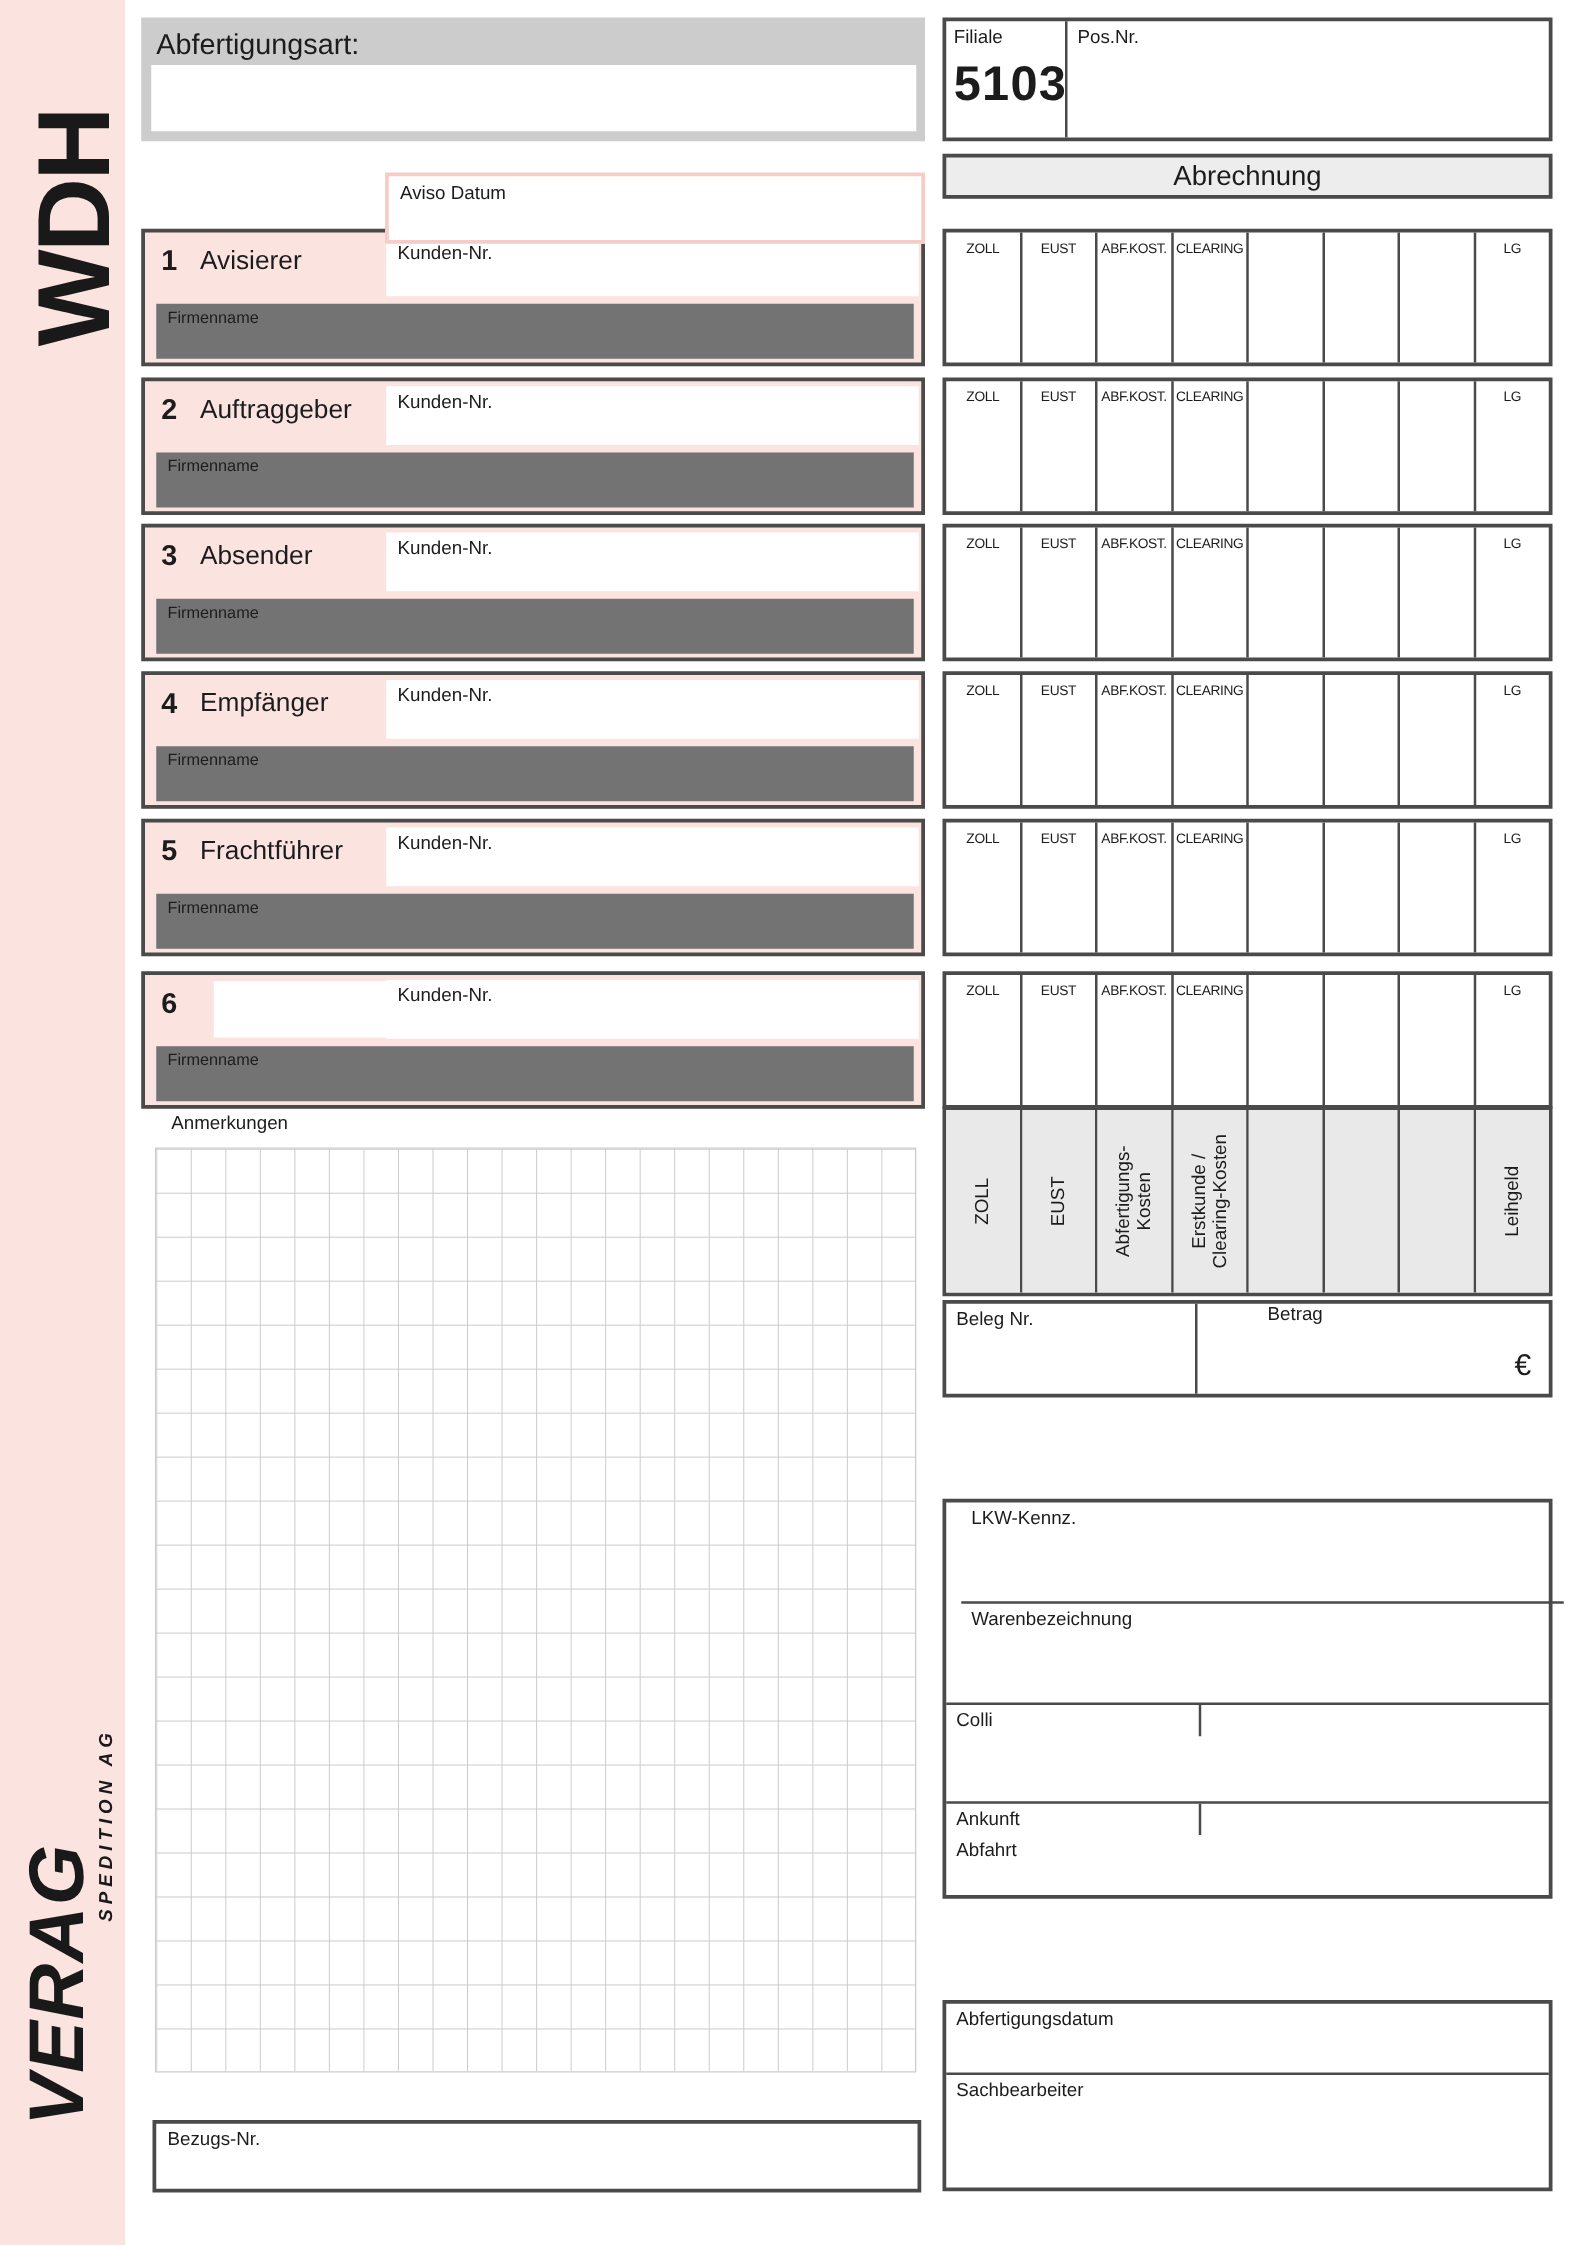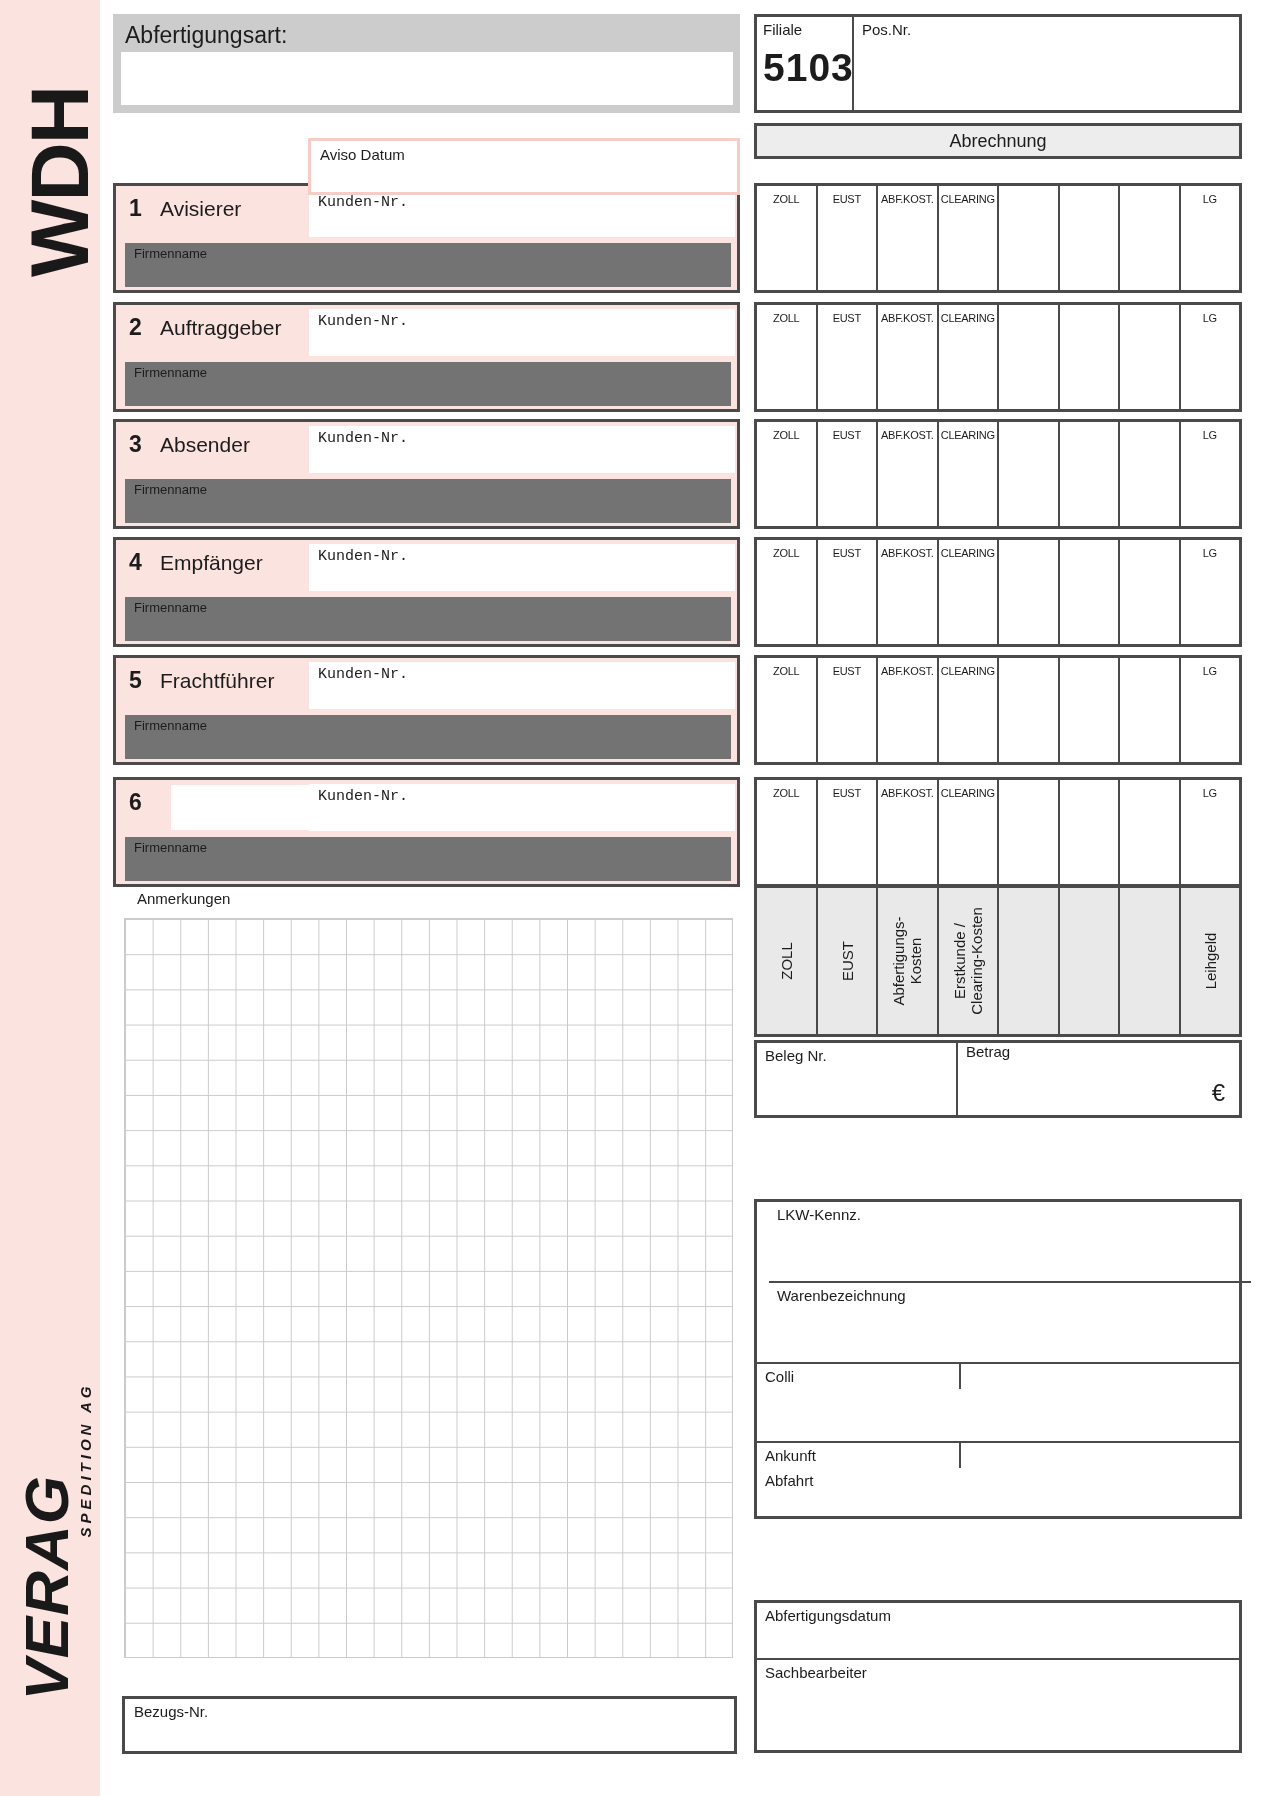--- a/index.html
+++ b/index.html
@@ -41,39 +41,39 @@
   .aviso{left:308px;top:138px;width:432px;height:57px;background:#fff;
        border:3px solid var(--pink-border);z-index:3;padding:5px 9px;font-size:15px;}
 
   
   .section{left:113px;width:627px;height:110px;border:3px solid var(--line);
        background:var(--pink);z-index:1;}
   .sec-num{position:absolute;left:13px;top:9px;font-size:23px;font-weight:bold;}
   .sec-label{position:absolute;left:44px;top:11px;font-size:21px;}
   .sec-blank-box{position:absolute;left:55px;top:5px;width:222px;height:45px;background:#fff;}
   .kunden-box{position:absolute;left:193px;top:4px;width:426px;height:47px;background:#fff;
-       padding:4px 9px;font-size:15px;font-family:Liberation Mono, monospace;}
+       padding:4px 9px;font-size:15px;}
   .firma-box{position:absolute;left:9px;top:57px;width:606px;height:44px;background:#737373;
        padding:3px 9px;font-size:13px;}
 
   
   .abrech-header{left:754px;top:123px;width:488px;height:36px;background:var(--header-gray);
        border:3px solid var(--line);display:flex;align-items:center;justify-content:center;
-       font-size:18px;}
+       font-size:22px;}
   .trow{left:754px;width:488px;height:110px;border:3px solid var(--line);display:flex;background:#fff;}
   .tcell{flex:1;border-right:2px solid var(--line);text-align:center;padding-top:3px;}
   .tcell:last-child{border-right:none;}
   .tcell-label{font-size:11px;letter-spacing:-0.3px;white-space:nowrap;}
   .rot-row{left:754px;top:885px;width:488px;height:152px;border:3px solid var(--line);display:flex;}
   .rot-cell{flex:1;border-right:2px solid var(--line);background:var(--rot-gray);position:relative;}
   .rot-cell:last-child{border-right:none;}
   .rot-text{position:absolute;left:50%;top:50%;transform:translate(-50%,-50%) rotate(-90deg);
        font-size:15px;line-height:17px;text-align:center;white-space:nowrap;}
   .beleg-row{left:754px;top:1040px;width:488px;height:78px;border:3px solid var(--line);
-       display:flex;background:#fff;}
+       display:flex;background:#fff;gap:48px;}
   .beleg-cell{width:201px;border-right:2px solid var(--line);padding:4px 8px;font-size:15px;}
   .betrag-cell{flex:1;padding:0 8px;font-size:15px;position:relative;}
   .euro{position:absolute;right:14px;bottom:8px;font-size:24px;}
 
   
   .anm-label{left:137px;top:890px;font-size:15px;}
   .anm-grid{left:124px;top:918px;width:609px;height:740px;
        border:1px solid var(--grid);
        background-image:linear-gradient(to right,var(--grid) 1px,transparent 1px),
                         linear-gradient(to bottom,var(--grid) 1px,transparent 1px);

